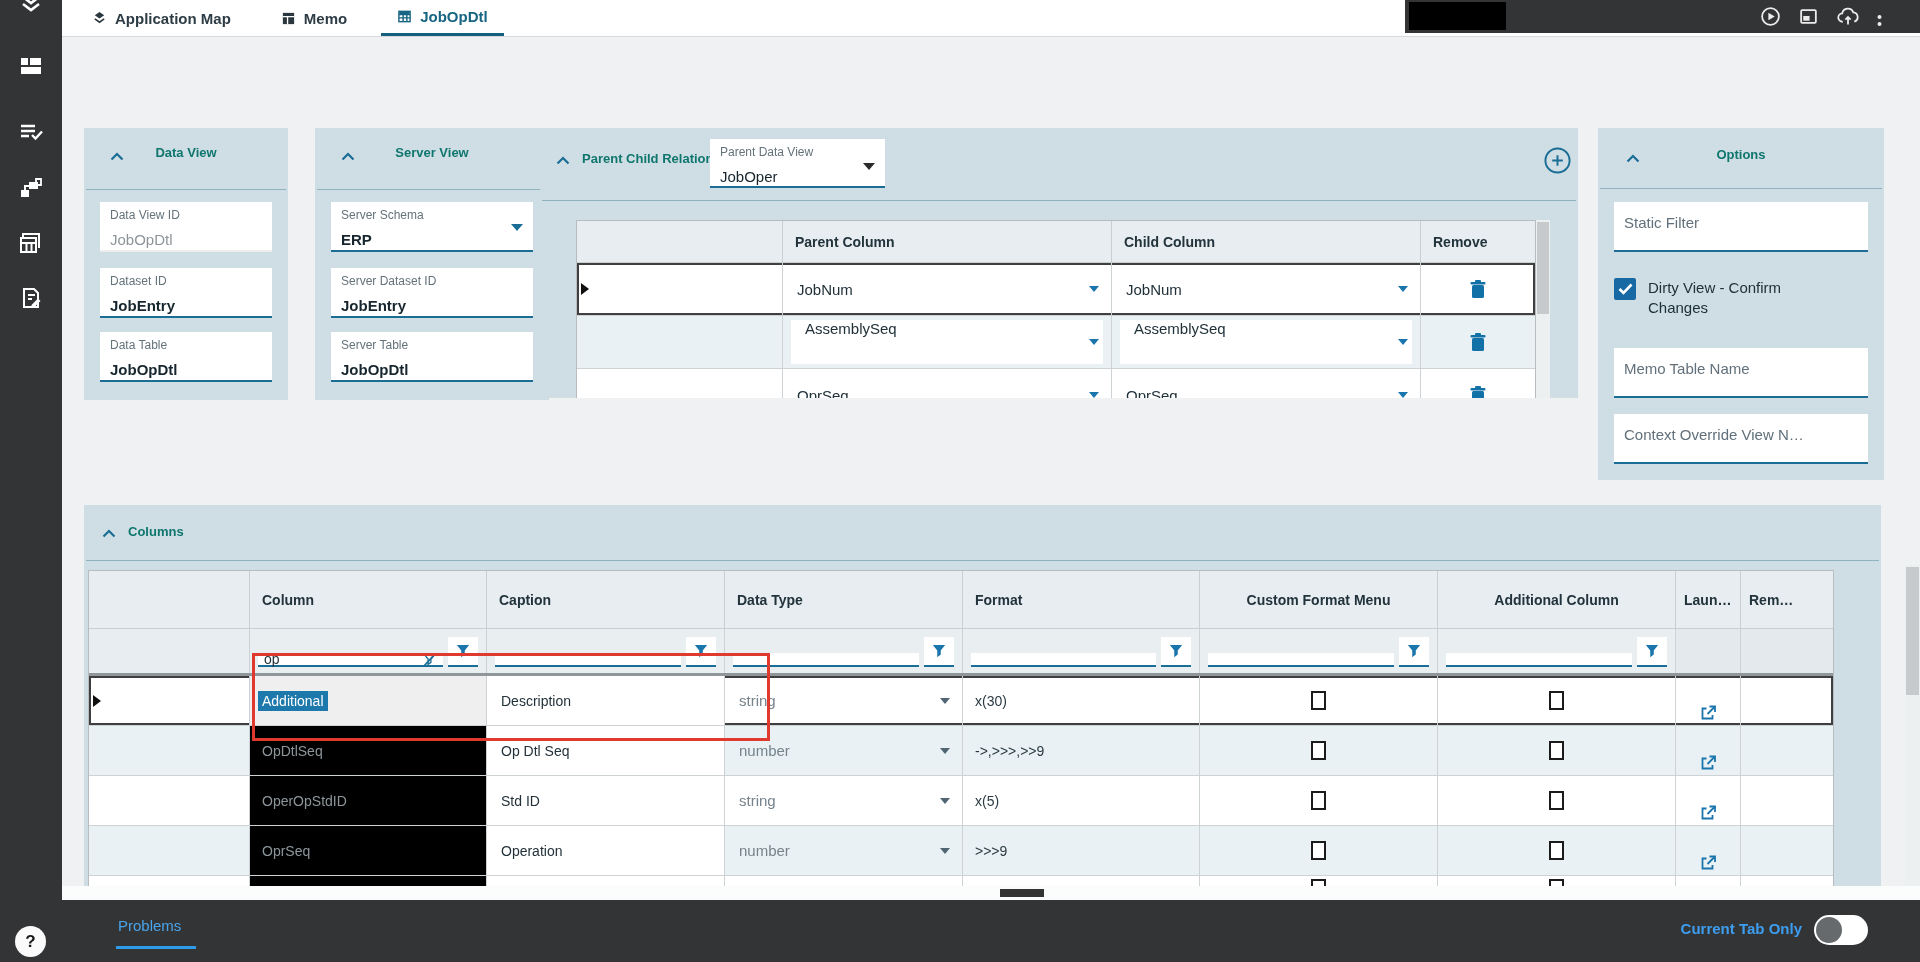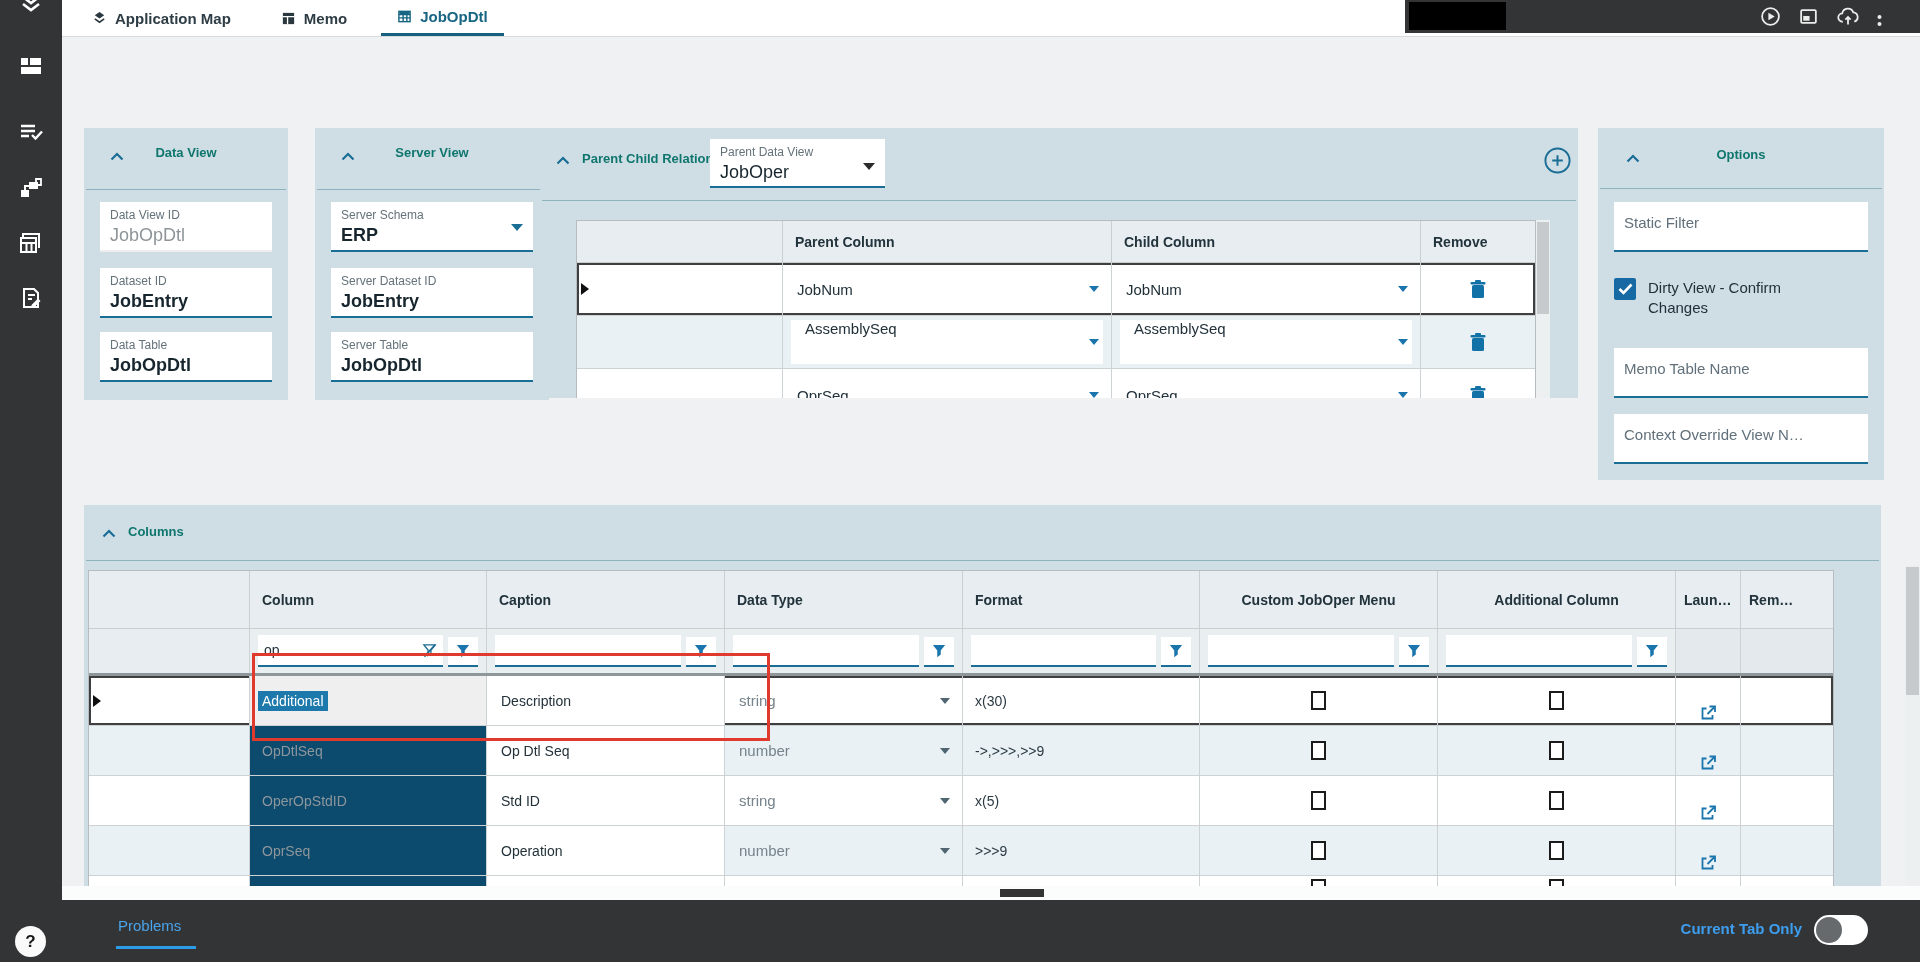--- a/index.html
+++ b/index.html
@@ -30,21 +30,21 @@
   
   .panel{position:absolute;background:#cfdee5;z-index:2;overflow:hidden}
   .panel-title{font-size:13px;font-weight:700;color:#0f766e;white-space:nowrap}
   .pdiv{position:absolute;left:2px;right:2px;height:1px;background:#8fb2c1}
   .chev{position:absolute}
 
   
   .fld{position:absolute;left:16px;right:16px;height:50px;background:#fff;
        border-bottom:2px solid #1a6d94;box-sizing:border-box;padding:6px 10px}
   .fld .lab{font-size:12px;color:#64727a;line-height:14px}
-  .fld .val{font-size:18px;font-weight:600;color:#17262e;margin-top:3px}
+  .fld .val{font-size:15px;font-weight:600;color:#17262e;margin-top:9px}
   .fld.disabled{background:#ffffff;border-bottom:2px solid #ededed}
   .fld.disabled .val{color:#8d9599;font-weight:400}
   .fld.empty .lab{font-size:15px;margin-top:8px;color:#61707a}
   .caret{position:absolute;right:10px;top:22px;width:0;height:0;
          border-left:6px solid transparent;border-right:6px solid transparent;
          border-top:7px solid #1a6d94}
 
   
   .t-wrap{position:absolute;background:#fff;border:1px solid #b6bcbf}
   .pgrid{display:grid;grid-template-columns:206px 329px 309px 114px}
@@ -63,34 +63,34 @@
   .rowmark{position:absolute;left:4px;top:50%;transform:translateY(-50%);width:0;height:0;
            border-top:6px solid transparent;border-bottom:6px solid transparent;
            border-left:8px solid #101010}
   .ddl-val{font-size:15px;color:#21313a;padding-left:14px}
   .ddl-inset{position:absolute;left:8px;right:8px;top:4px;bottom:4px;background:#fff;
              display:flex;}
   .cell-caret{position:absolute;right:12px;top:50%;margin-top:-3px;width:0;height:0;
               border-left:5px solid transparent;border-right:5px solid transparent;
               border-top:6px solid #1a75ad}
   .cell-caret.gray{border-top-color:#4f6572}
-  .colname{background:#0c4a6e;color:#8d969b;padding-left:12px;font-size:14px}
+  .colname{background:#000000;color:#8d969b;padding-left:12px;font-size:14px}
   .capcell{background:#fff;color:#23323a;padding-left:14px;font-size:14px}
   .dtval{color:#76838b;font-size:15px;padding-left:14px}
   .fmtval{color:#2b3a42;font-size:14px;padding-left:12px}
   .cb{width:15px;height:19px;border:2px solid #1b1b1b;background:#fff;box-sizing:border-box;margin:0 auto}
   .launch{position:absolute;left:50%;bottom:3px;transform:translateX(-50%)}
   .trash{margin:0 auto}
   .hl{background:#1d79ab;color:#fff;padding:2px 4px;font-size:14px}
 
   
   .flt{background:#e9eef1;border-right:1px solid #cdd2d5;display:flex;align-items:flex-end;
        gap:5px;padding:6px 8px;box-sizing:border-box}
   .flt:last-child{border-right:none}
-  .flt-in{flex:1;height:32px;background:#fff;border-bottom:2px solid #1a6d94;box-sizing:border-box;
+  .flt-in{flex:1;height:14px;background:#fff;border-bottom:2px solid #1a6d94;box-sizing:border-box;
           display:flex;align-items:center;padding:0 6px;font-size:14px;color:#22313a;gap:4px}
   .flt-btn{width:30px;height:30px;background:#fff;border-bottom:2px solid #1a6d94;box-sizing:border-box;
            display:flex;align-items:center;justify-content:center;flex:0 0 auto}
 
   
   .sb-v{position:absolute;background:#edf0f1}
   .sb-v .thumb{position:absolute;left:1px;right:1px;background:#c6cacc}
   #hscroll{position:absolute;left:62px;top:886px;width:1858px;height:14px;background:#fbfcfc;z-index:3}
   #hscroll .thumb{position:absolute;left:938px;top:3px;width:44px;height:8px;background:#333}
 
@@ -406,21 +406,21 @@
   <div class="pdiv" style="top:55px"></div>
 
   <div class="t-wrap" style="left:4px;top:65px;width:1744px">
 
     <div class="cgrid">
       <div class="th" style="height:58px"></div>
       <div class="th">Column</div>
       <div class="th">Caption</div>
       <div class="th">Data Type</div>
       <div class="th">Format</div>
-      <div class="th center">Custom JobOper Menu</div>
+      <div class="th center">Custom Format Menu</div>
       <div class="th center">Additional Column</div>
       <div class="th" style="padding:0 8px">Laun…</div>
       <div class="th" style="padding:0 8px">Rem…</div>
     </div>
 
     <div class="cgrid" style="border-bottom:3px solid #8f979b">
       <div class="flt" style="height:44px;background:#e7edf0"></div>
       <div class="flt">
         <div class="flt-in">
           <span style="flex:1">op</span>

